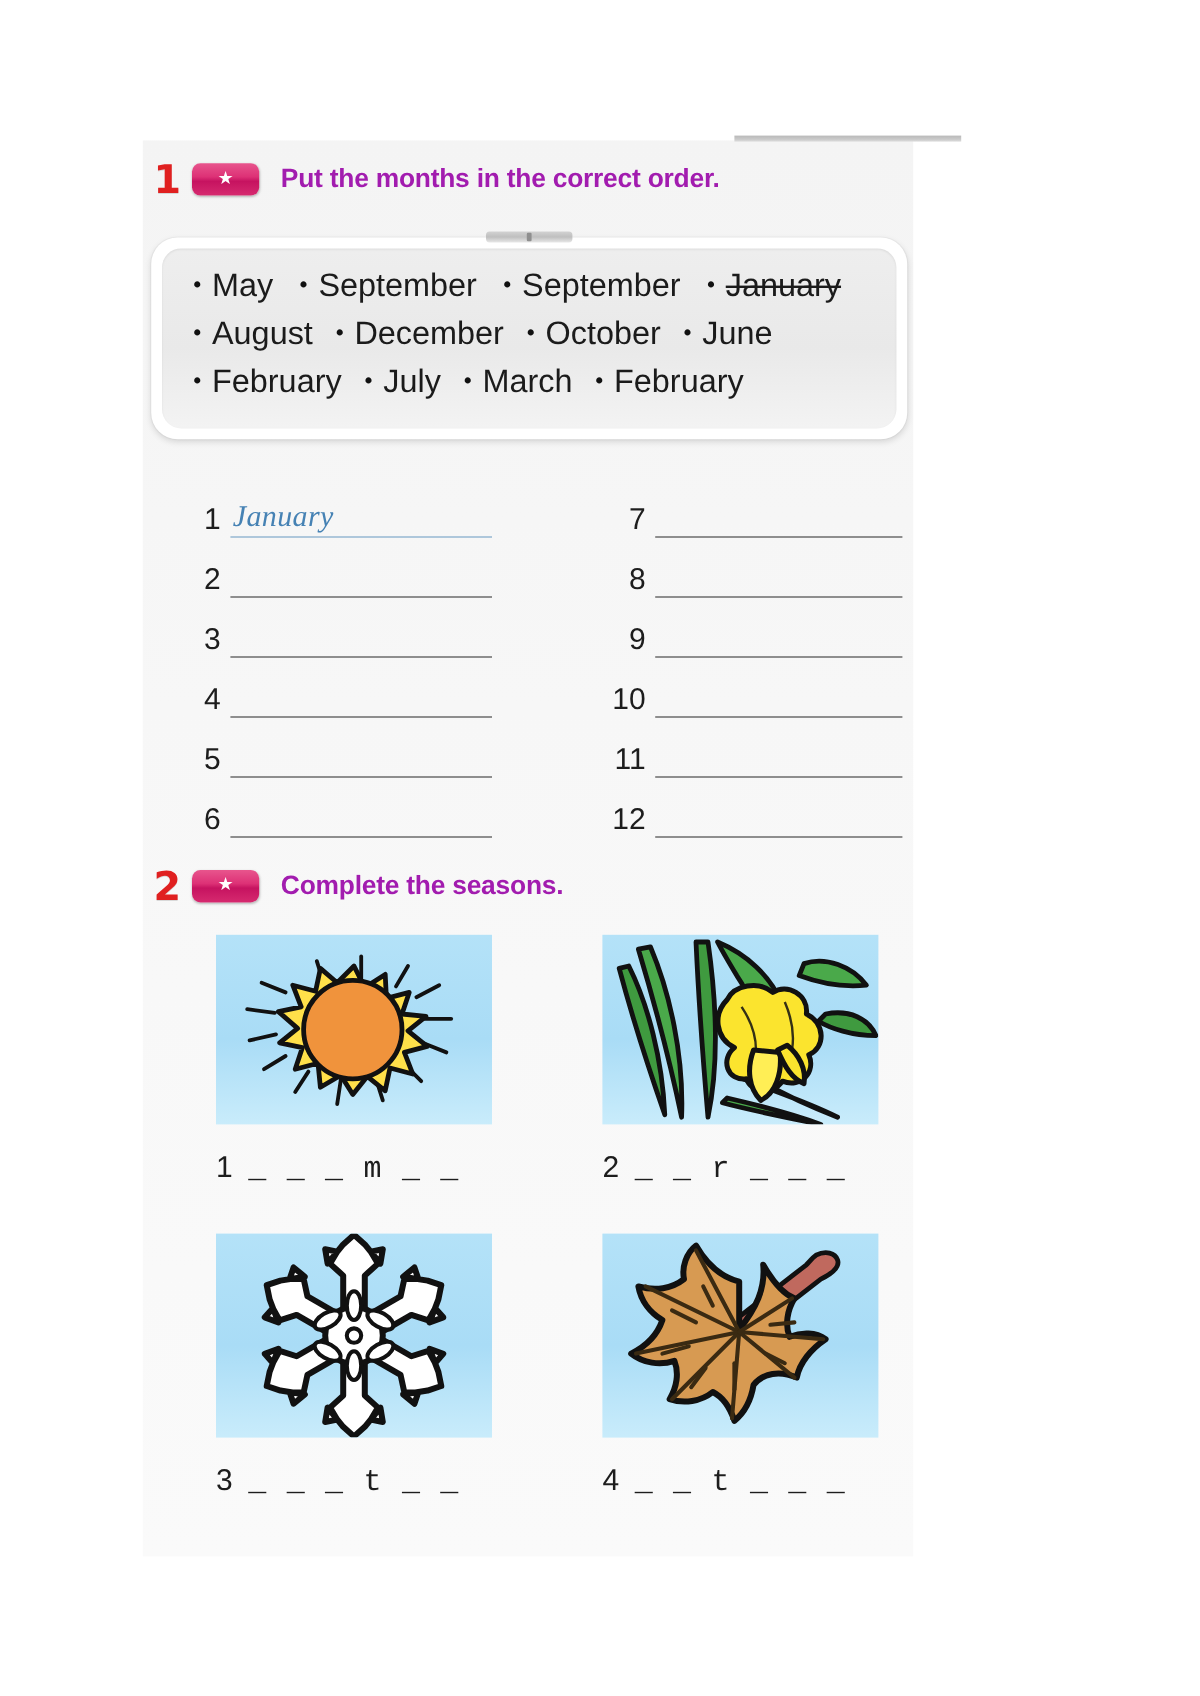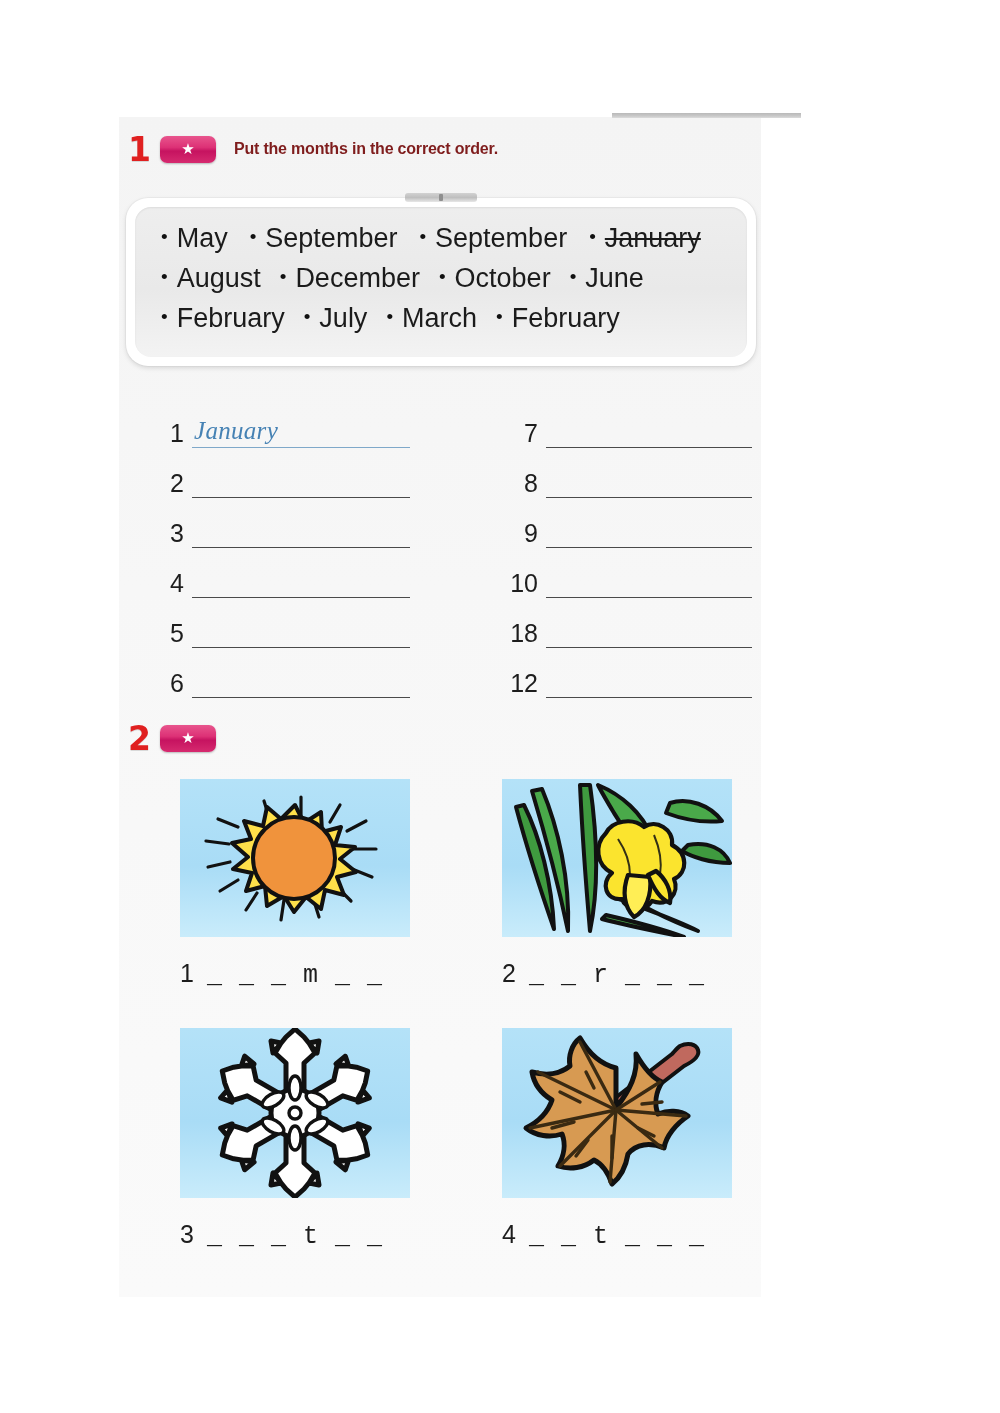--- a/index.html
+++ b/index.html
@@ -63,23 +63,23 @@
     margin-left: 6px;
     margin-right: 18px;
   }
   .star-badge .star {
     color: #ffffff;
     font-size: 15px;
     line-height: 1;
     margin-top: -1px;
   }
   .ex-title {
-    font-size: 16px;
+    font-size: 22px;
     font-weight: bold;
-    color: #7f1d1d;
+    color: #a21caf;
     letter-spacing: -0.2px;
     font-family: "Liberation Sans", sans-serif;
     text-align: center;
   }
 
   
   .wordbank-outer {
     position: absolute;
     left: 126px;
     top: 198px;
@@ -390,40 +390,41 @@
         <span class="ans-value"></span>
       </span>
     </div>
     <div class="ans-row">
       <span class="ans-num">10</span>
       <span class="ans-line">
         <span class="ans-value"></span>
       </span>
     </div>
     <div class="ans-row">
-      <span class="ans-num">18</span>
+      <span class="ans-num">11</span>
       <span class="ans-line">
         <span class="ans-value"></span>
       </span>
     </div>
     <div class="ans-row">
       <span class="ans-num">12</span>
       <span class="ans-line">
         <span class="ans-value"></span>
       </span>
     </div>
   </div>
 
 </div>
 
 <div class="ex-header" style="left:128px; top:720px;">
   <span class="ex-num">2</span>
   <span class="star-badge">
     <span class="star">★</span>
   </span>
+  <span class="ex-title">Complete the seasons.</span>
 </div>
 
 <div class="seasons">
   <div class="season-grid">
 
     <div class="season-cell c1">
       <div class="pic">
         <svg viewBox="0 0 230 158">
           <g stroke="#111" stroke-width="3.2" stroke-linecap="round">
             <line x1="38" y1="40" x2="58" y2="48"></line>

